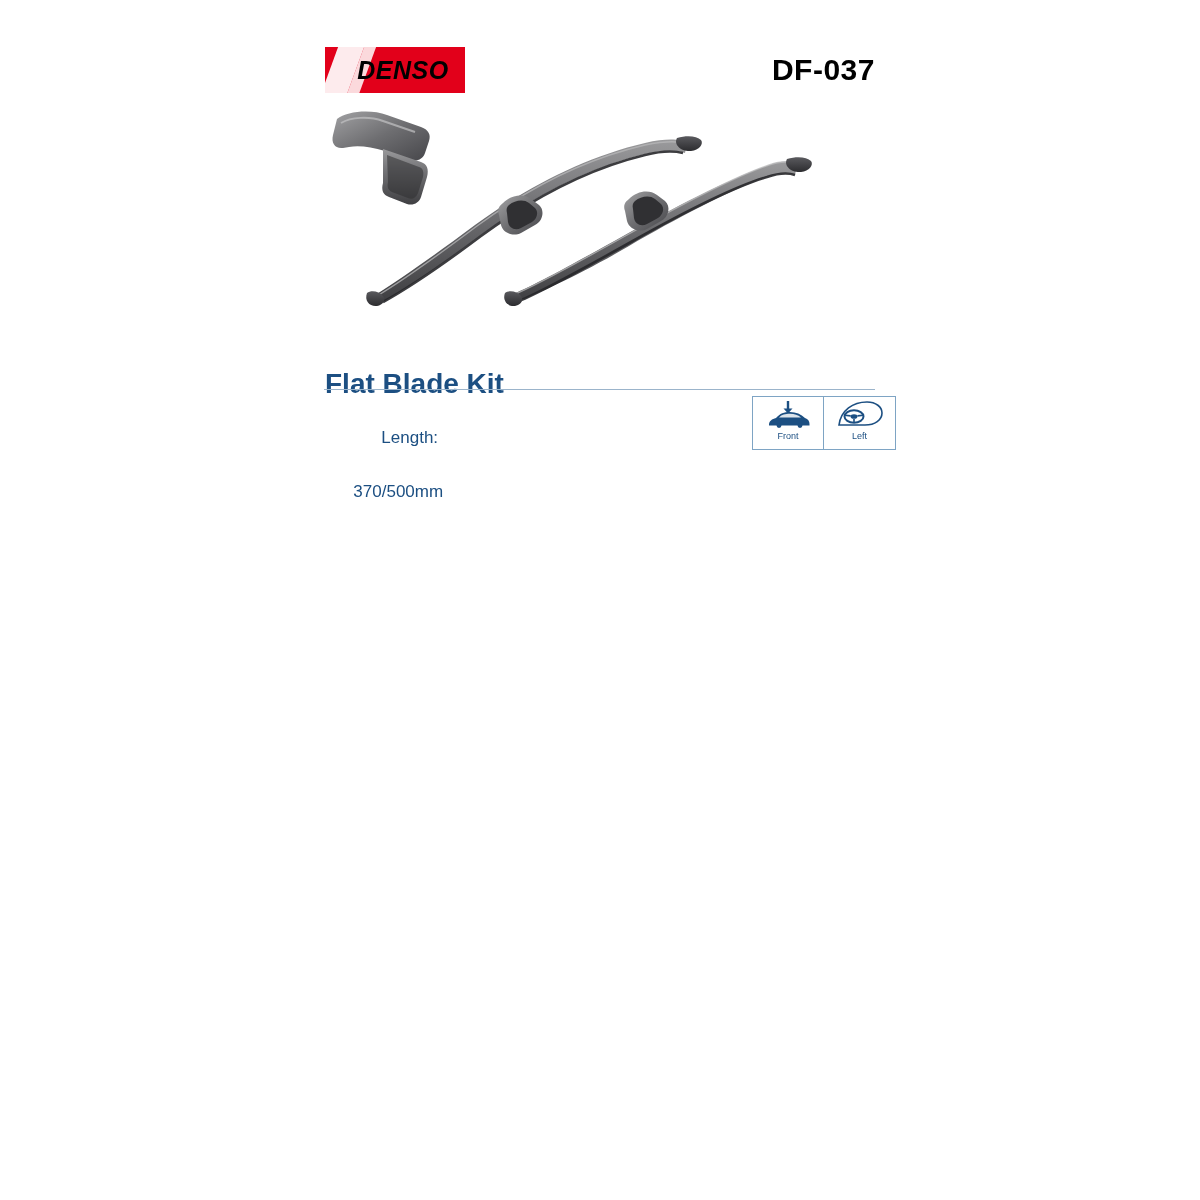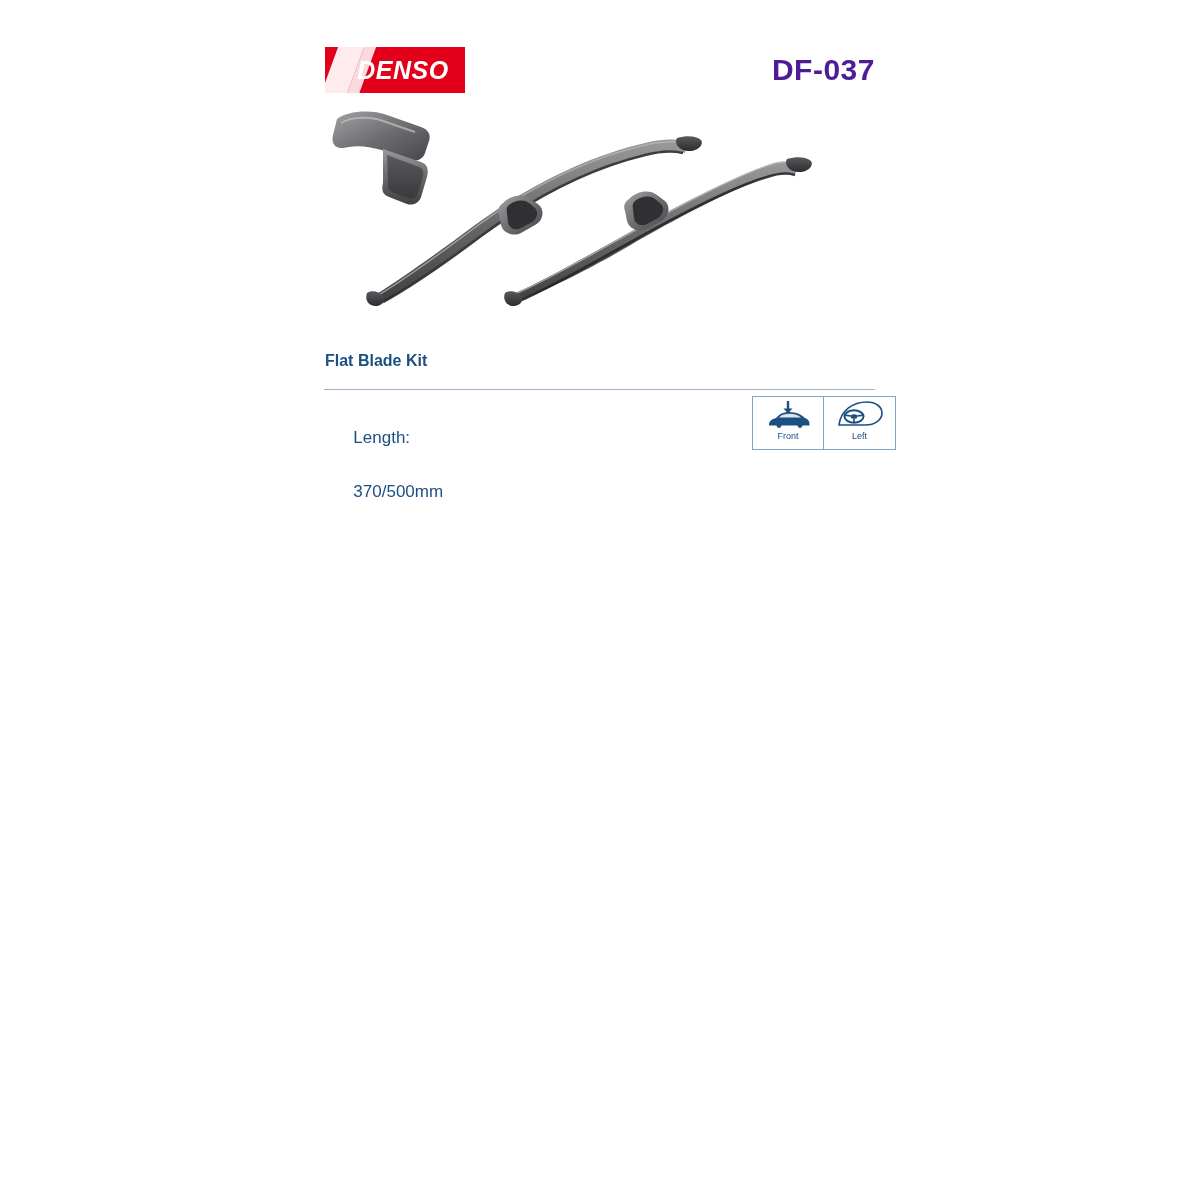--- a/index.html
+++ b/index.html
@@ -48,71 +48,71 @@
     width: 26px;
     height: 74px;
     background: #ffffff;
     opacity: 0.92;
     transform: skewX(-20deg);
   }
   .brand-logo .swoosh-a { left: 4px; }
   .brand-logo .swoosh-b { left: 30px; width: 12px; opacity: 0.85; }
   .brand-logo .brand-text {
     position: relative;
-    color: #ffffff;
+    color: #000000;
     font-size: 25px;
     font-weight: bold;
     font-style: italic;
     letter-spacing: 0.5px;
     transform: translateX(8px);
     font-family: "Liberation Sans", sans-serif;
   }
   .part-number {
     font-size: 30px;
     font-weight: bold;
-    color: #4c1d95;
+    color: #000000;
     letter-spacing: 0.5px;
   }
 
   
   .product-image {
     position: absolute;
     left: 325px;
     top: 105px;
     width: 560px;
     height: 225px;
   }
 
   
   .product-title {
     position: absolute;
     left: 325px;
-    top: 352px;
-    font-size: 16px;
+    top: 368px;
+    font-size: 28px;
     font-weight: bold;
     color: #1c4f82;
   }
   .divider {
     position: absolute;
     left: 324px;
     top: 389px;
     width: 551px;
     height: 1px;
     background: #9bb4cb;
   }
   .spec-list {
     position: absolute;
     left: 325px;
     top: 397px;
     font-size: 17px;
     line-height: 27px;
     color: #1c4f82;
   }
   .spec-row { white-space: pre; }
-  .spec-label { font-weight: normal; }
+  .spec-label { font-weight: normal; margin-left: 28px; }
 
   
   .pictograms {
     position: absolute;
     left: 752px;
     top: 396px;
     display: flex;
   }
   .picto {
     width: 72px;

